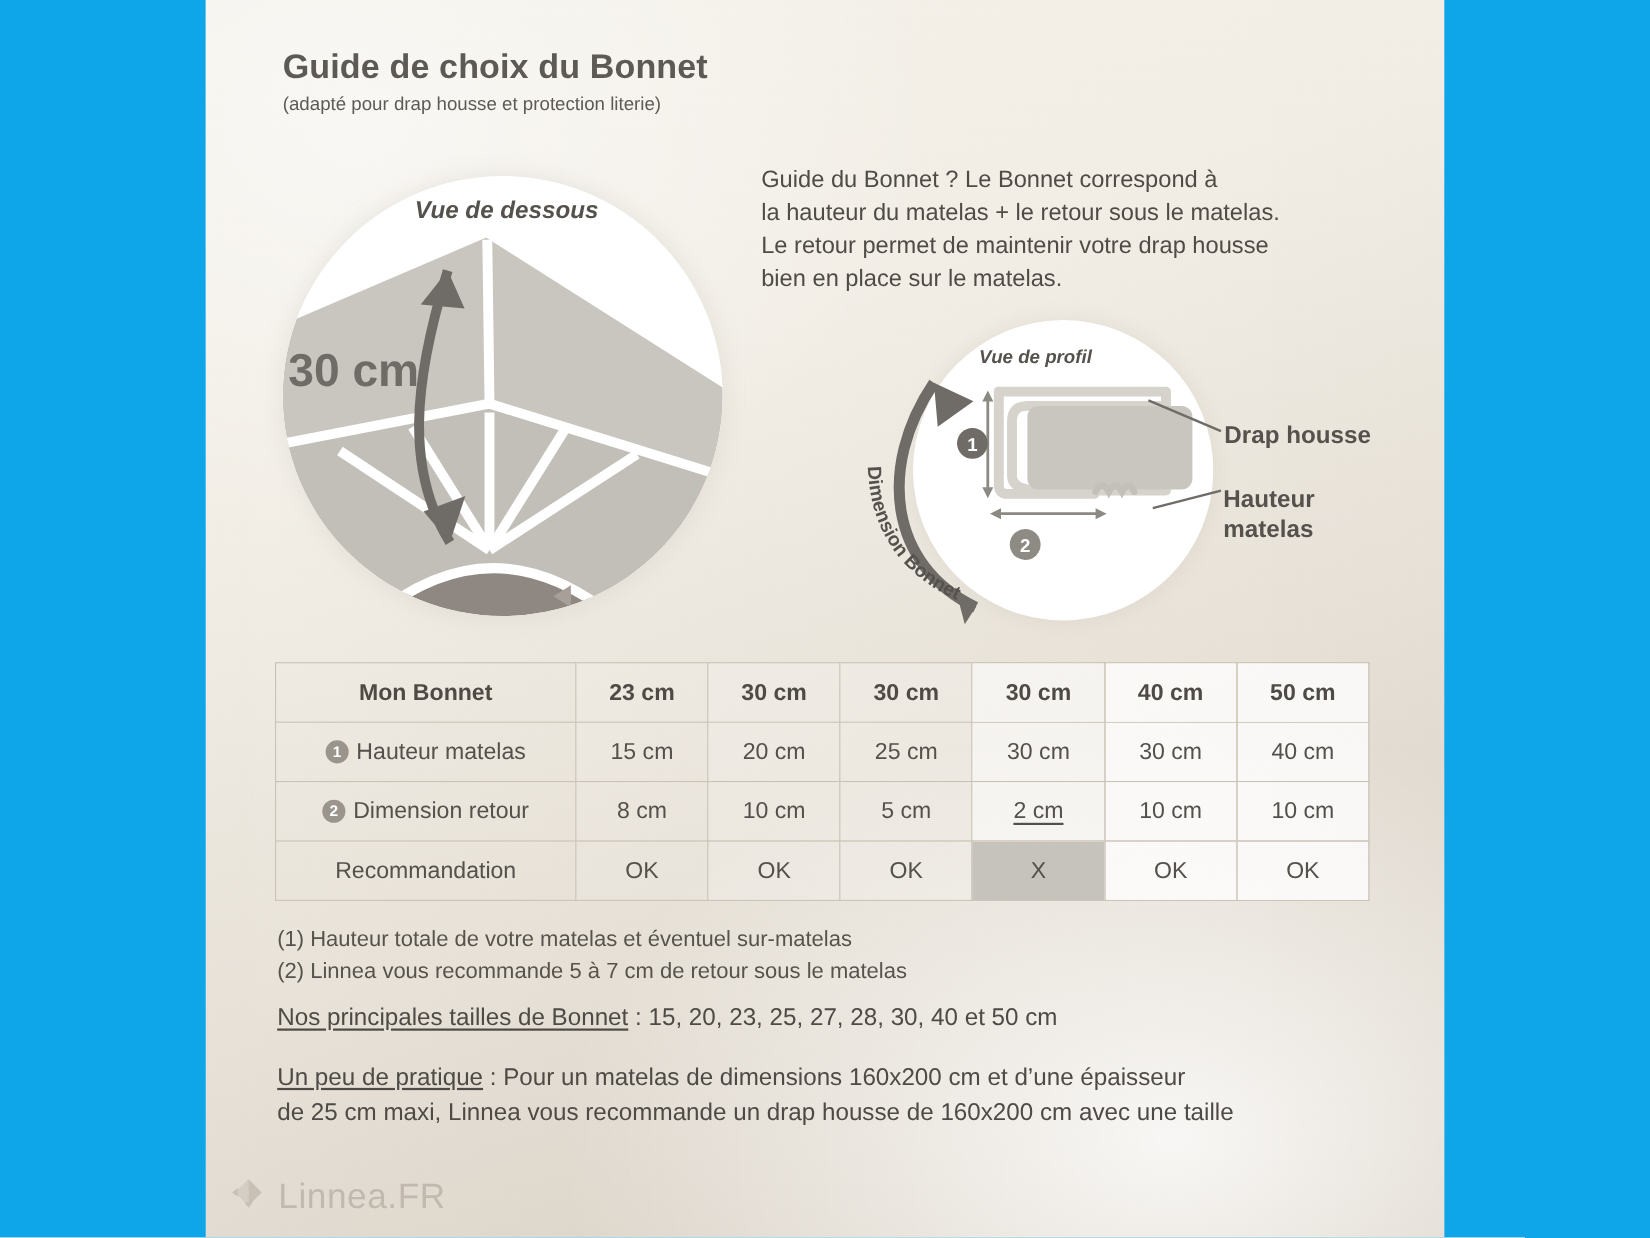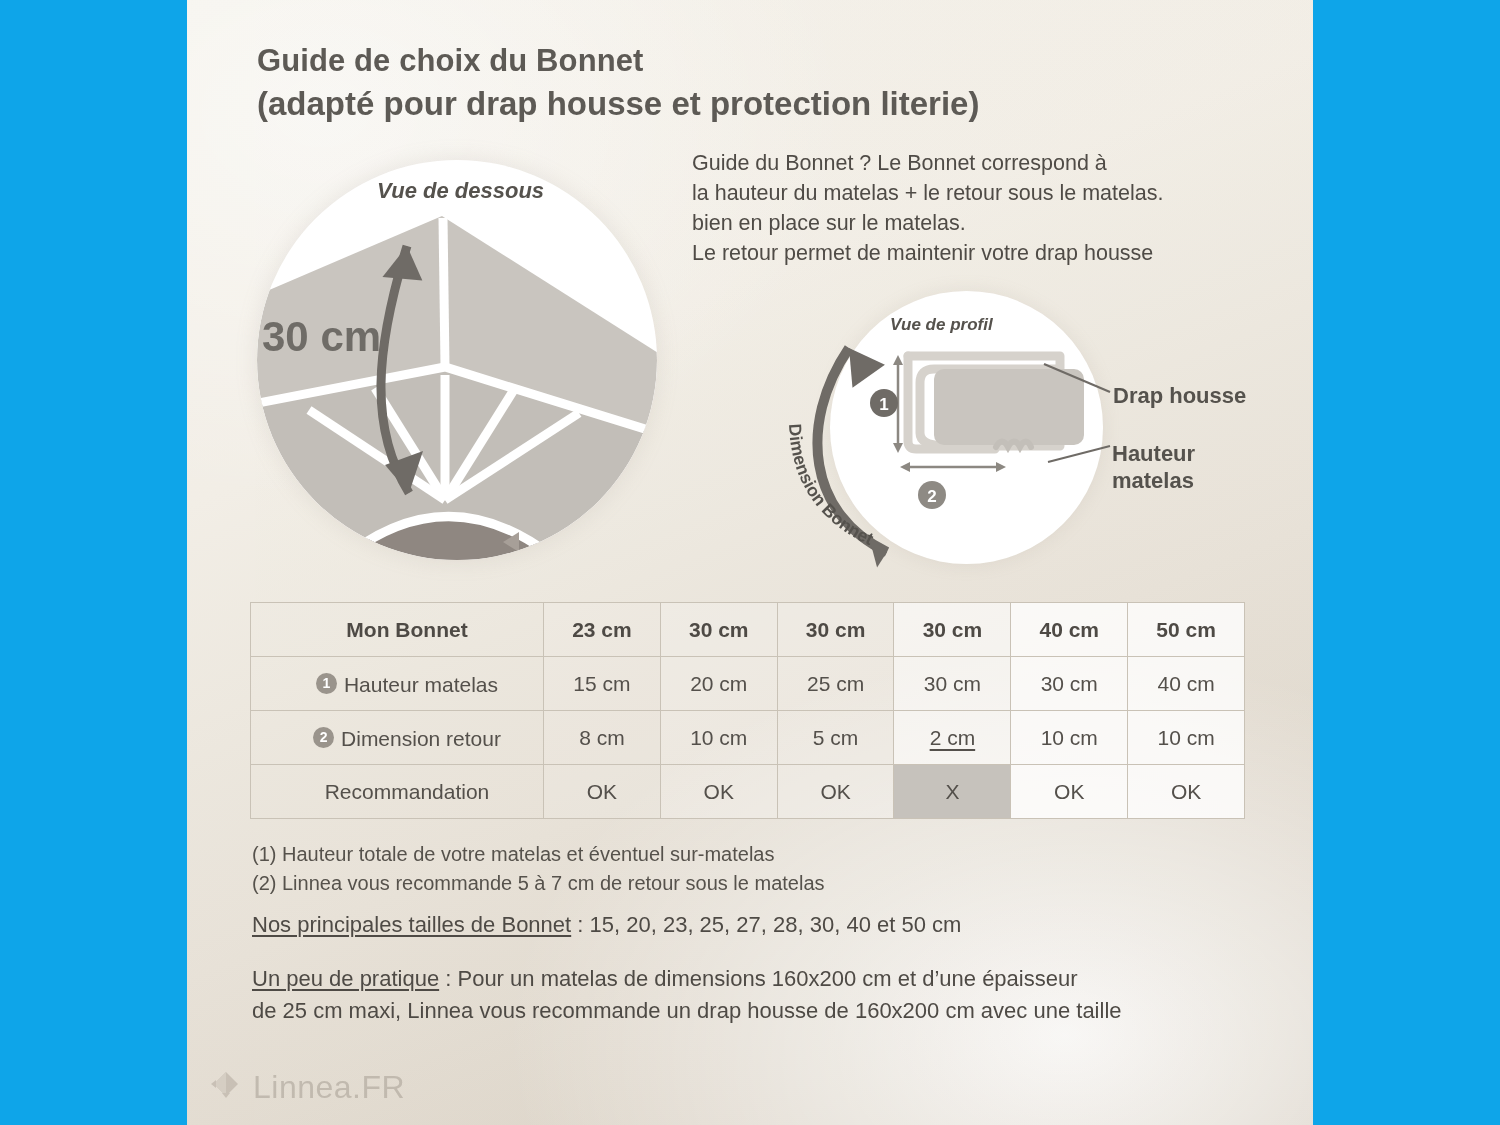--- a/index.html
+++ b/index.html
@@ -49,22 +49,22 @@
   #title-block { position: absolute; left: 70px; top: 44px; }
   .h1 {
     font-size: 31px;
     font-weight: bold;
     color: #5d5a55;
     letter-spacing: .1px;
     line-height: 1.12;
     margin: 0;
   }
   .h2 {
-    font-size: 33px;
-    font-weight: bold;
+    font-size: 17px;
+    font-weight: normal;
     color: #5d5a55;
     line-height: 1.15;
     margin: 6px 0 0 0;
   }
 
   
   #intro {
     position: absolute;
     left: 505px;
     top: 148px;
@@ -161,21 +161,20 @@
     font-size: 21px;
     color: #54504b;
     text-align: center;
     font-weight: normal;
     padding: 0;
     position: relative;
   }
   #bonnet-table th.rowlabel, #bonnet-table td.rowlabel {
     width: 272px;
     text-align: center;
-    padding-left: 20px;
   }
   #bonnet-table thead th {
     font-weight: bold;
     font-size: 21px;
     color: #4e4a45;
   }
   .cellbg-0 { background: rgba(255,255,255,0.00); }
   .cellbg-1 { background: rgba(255,255,255,0.10); }
   .cellbg-2 { background: rgba(255,255,255,0.22); }
   .cellbg-4 { background: rgba(255,255,255,0.60); }
@@ -256,22 +255,22 @@
     <div id="grain"></div>
 
     <div id="title-block">
       <div class="h1">Guide de choix du Bonnet</div>
       <div class="h2">(adapté pour drap housse et protection literie)</div>
     </div>
 
     <div id="intro">
       <div>Guide du Bonnet ? Le Bonnet correspond à</div>
       <div>la hauteur du matelas + le retour sous le matelas.</div>
+      <div>Le retour permet de maintenir votre drap housse</div>
       <div>bien en place sur le matelas.</div>
-      <div>Le retour permet de maintenir votre drap housse</div>
     </div>
 
     <div id="circle-left" class="circle">
       <svg width="400" height="400" viewBox="0 0 400 400">
         <defs>
           <clipPath id="clipL">
               <circle cx="200" cy="200" r="200"></circle>
             </clipPath>
         </defs>
         <g clip-path="url(#clipL)">

